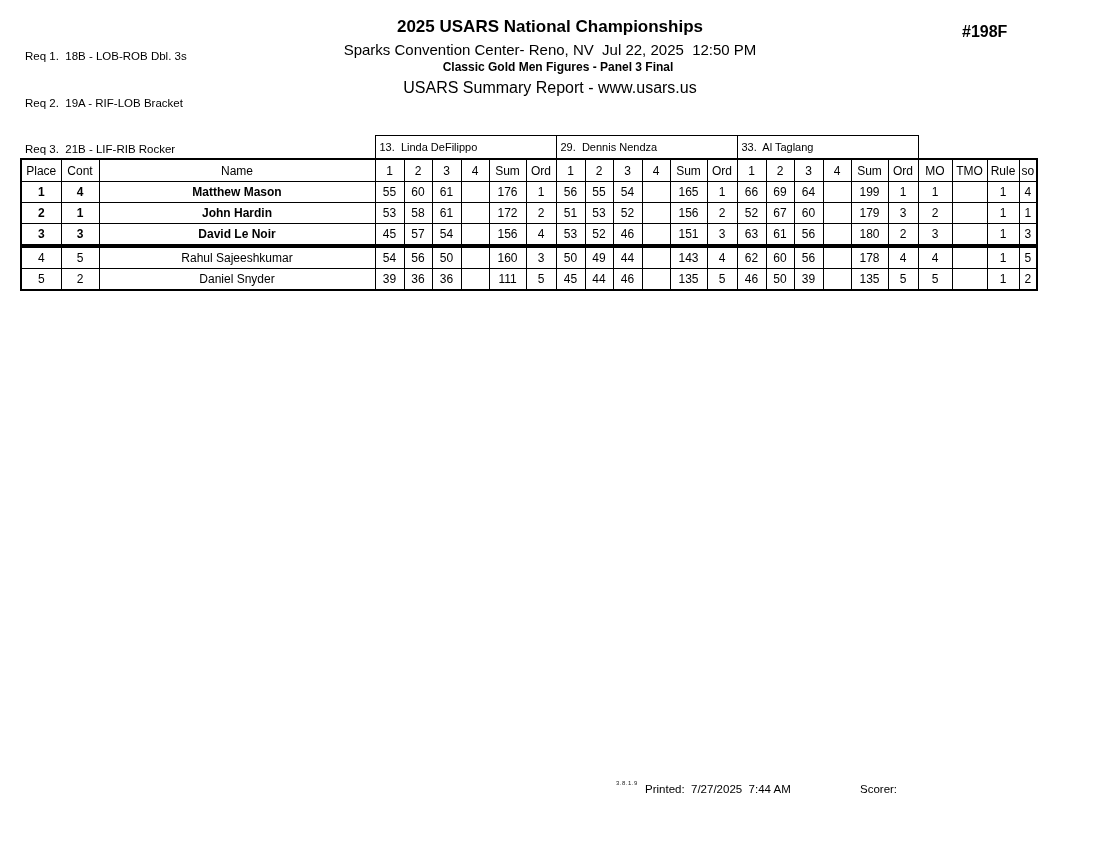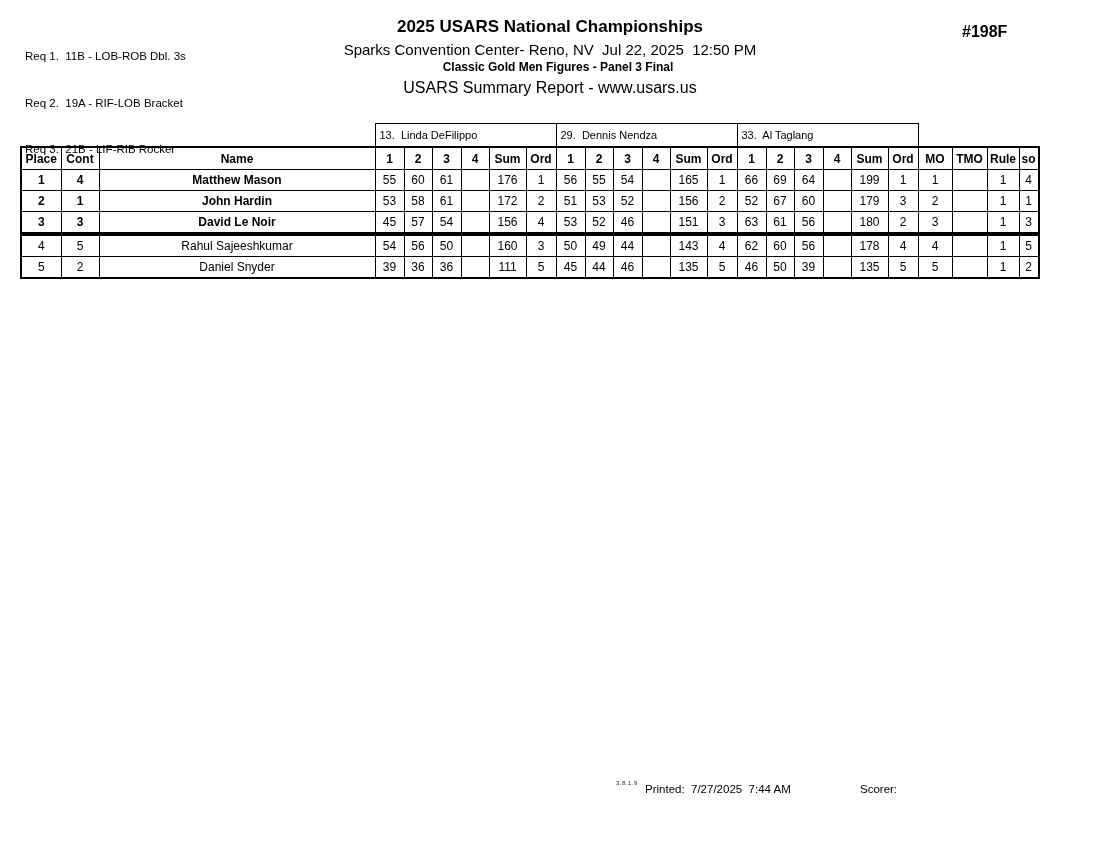--- a/index.html
+++ b/index.html
@@ -27,37 +27,37 @@
   .t2 { font-size: 15px; margin-top: 4px; }
   .t3 { font-size: 12px; font-weight: bold; margin-top: 2px; margin-left: 16px; }
   .t4 { font-size: 16px; margin-top: 5px; }
   .event-num {
     position: absolute; left: 962px; top: 23px;
     font-size: 16px; font-weight: bold;
   }
 
   
   table.results {
-    position: absolute; left: 20px; top: 123px;
+    position: absolute; left: 20px; top: 135px;
     border-collapse: collapse; table-layout: fixed;
   }
   table.results td, table.results th {
     border: 1px solid #000;
     font-size: 12px; font-weight: normal;
     padding: 0 2px; height: 20px;
     overflow: hidden; white-space: pre;
     text-align: center; vertical-align: middle;
   }
   tr.judge-row td { height: 22px; }
   tr.judge-row td.nob { border: none; }
   tr.judge-row td.judgebox {
     border: 1px solid #000;
     font-size: 11px; text-align: left; padding-left: 4px;
   }
-  tr.head-row th { height: 21px; border-top: 2px solid #000; font-weight: bold; }
+  tr.head-row th { height: 21px; border-top: 2px solid #000; }
   tr:not(.judge-row) > *:first-child { border-left: 2px solid #000; }
   tr:not(.judge-row) > *:last-child  { border-right: 2px solid #000; }
   tbody tr:last-child td { border-bottom: 2px solid #000; }
 
   .th-name, .c-name { text-align: left; padding-left: 4px; margin-top: 9px; }
   .c-sum { text-align: right; padding-right: 3px; }
   .c-ord {
     border-left: 3px solid #000; border-right: 3px solid #000;
     font-weight: bold;
   }
@@ -73,21 +73,21 @@
   }
   .printed { position: absolute; left: 645px; top: 4px; font-size: 11.5px; white-space: pre; text-align: center; }
   .scorer  { position: absolute; left: 860px; top: 4px; font-size: 11.5px; }
 </style>
 </head>
 <body>
 
 <div class="page">
 
   <div class="req-list">
-    <div>Req 1.  11B - LOB-ROB Dbl. 3s</div>
+    <div>Req 1.  18B - LOB-ROB Dbl. 3s</div>
     <div>Req 2.  19A - RIF-LOB Bracket</div>
     <div>Req 3.  21B - LIF-RIB Rocker</div>
   </div>
 
   <div class="title-block">
     <div class="t1">2025 USARS National Championships</div>
     <div class="t2">Sparks Convention Center- Reno, NV  Jul 22, 2025  12:50 PM</div>
     <div class="t3">Classic Gold Men Figures - Panel 3 Final</div>
     <div class="t4">USARS Summary Report - www.usars.us</div>
   </div>

